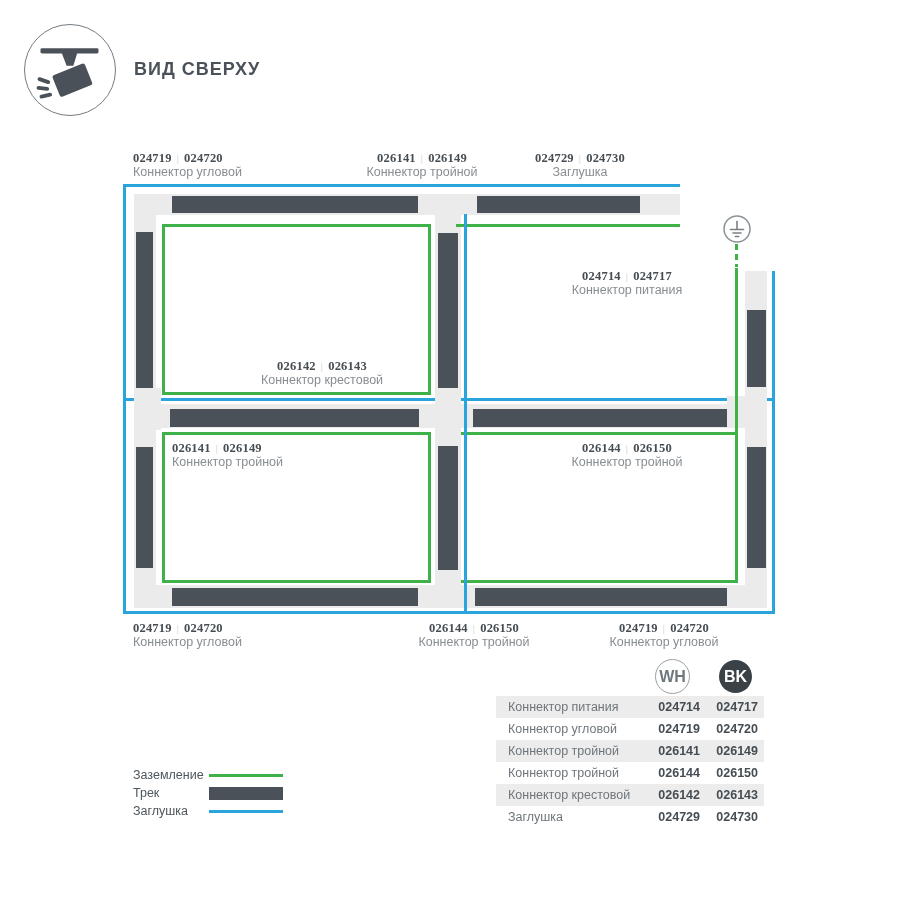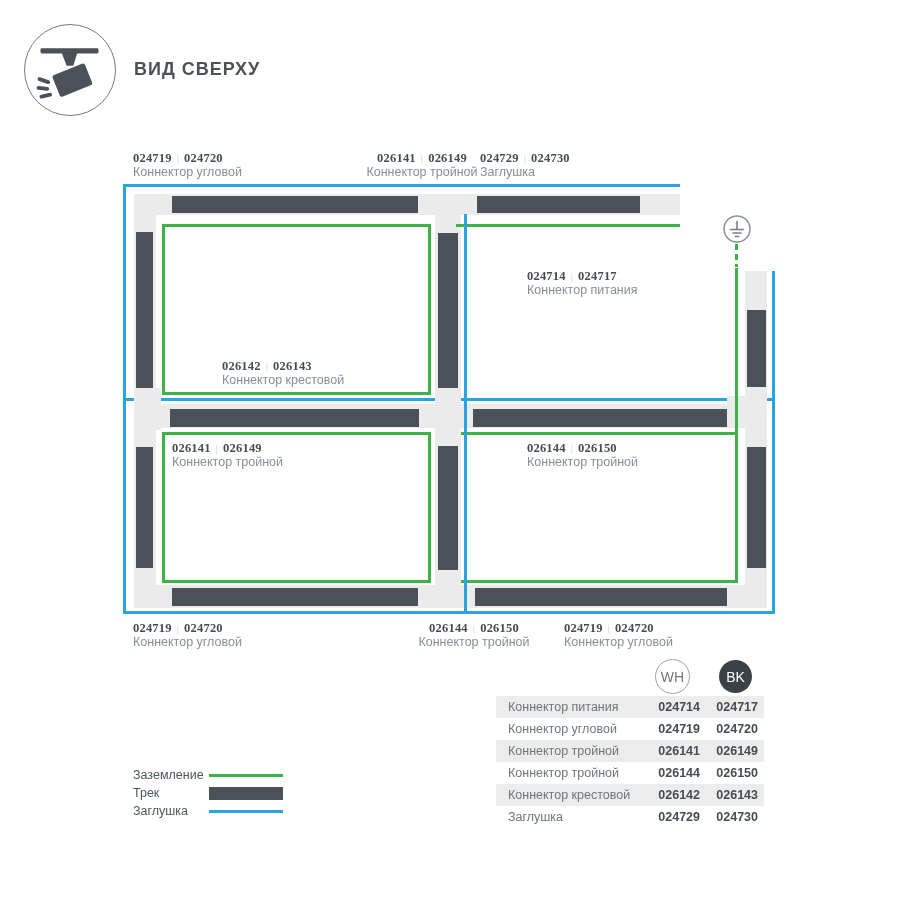--- a/index.html
+++ b/index.html
@@ -10,38 +10,38 @@
   .dark{background:#4a5158;z-index:3;}
   .blue{background:#2aa4dc;z-index:5;}
   .blue-under{background:#2aa4dc;z-index:1;}
   .green{background:#3eb149;z-index:4;}
   .grect{border:3px solid #3eb149;box-sizing:border-box;z-index:4;background:transparent;}
   .gdash{background:repeating-linear-gradient(to bottom,#3eb149 0 6px,transparent 6px 10px);z-index:4;}
   .dlabel{z-index:6;white-space:nowrap;}
   .codes{font-size:12.5px;font-weight:bold;color:#454d53;letter-spacing:.2px;line-height:14px;font-family:Liberation Serif, serif;}
   .codes .sep{color:#c7cbcd;font-weight:normal;padding:0 5px;font-size:11px;}
   .lname{font-size:12.5px;color:#878e92;line-height:13px;margin-top:1px;}
-  .ta-c{text-align:center;} .ta-r{text-align:left;}
+  .ta-c{text-align:center;} .ta-r{text-align:center;}
   #title{left:134px;top:59px;font-size:18px;font-weight:bold;color:#4a5158;letter-spacing:1px;}
   #logo{left:24px;top:24px;width:92px;height:92px;border:1.5px solid #757c81;border-radius:50%;
         box-sizing:border-box;background:#fff;}
   #gnd{left:723px;top:215px;width:28px;height:28px;z-index:6;}
   
   #legend{left:133px;top:766px;width:150px;z-index:6;}
   .lrow{display:flex;align-items:center;height:18px;}
   .ltext{width:76px;font-size:12.5px;color:#4d565c;}
   .lsw{margin-left:auto;width:74px;}
   .sw-line-g{height:3px;background:#3eb149;}
   .sw-bar{height:13px;background:#4a5158;}
   .sw-line-b{height:3px;background:#2aa4dc;}
   
   #ptable{left:496px;top:659px;width:268px;z-index:6;}
   .thead{position:relative;height:37px;}
   .circ{position:absolute;border-radius:50%;display:flex;align-items:center;justify-content:center;
-        font-weight:normal;font-size:14px;box-sizing:border-box;}
+        font-weight:bold;font-size:16px;box-sizing:border-box;}
   .circ-wh{left:159px;top:0;width:35px;height:35px;border:1px solid #9ba1a5;color:#70787d;background:#fff;}
   .circ-bk{left:223px;top:1px;width:33px;height:33px;background:#3a4147;color:#fff;}
   .trow{display:flex;height:22px;align-items:center;box-sizing:border-box;padding-right:6px;}
   .trow.shade{background:#ececec;}
   .tname{flex:1;padding-left:12px;font-size:12.5px;color:#6e767b;}
   .twh{width:64px;text-align:right;font-size:12.5px;font-weight:bold;color:#454d53;}
   .tbk{width:58px;text-align:right;font-size:12.5px;font-weight:bold;color:#454d53;}
 </style>
 </head>
 <body>

